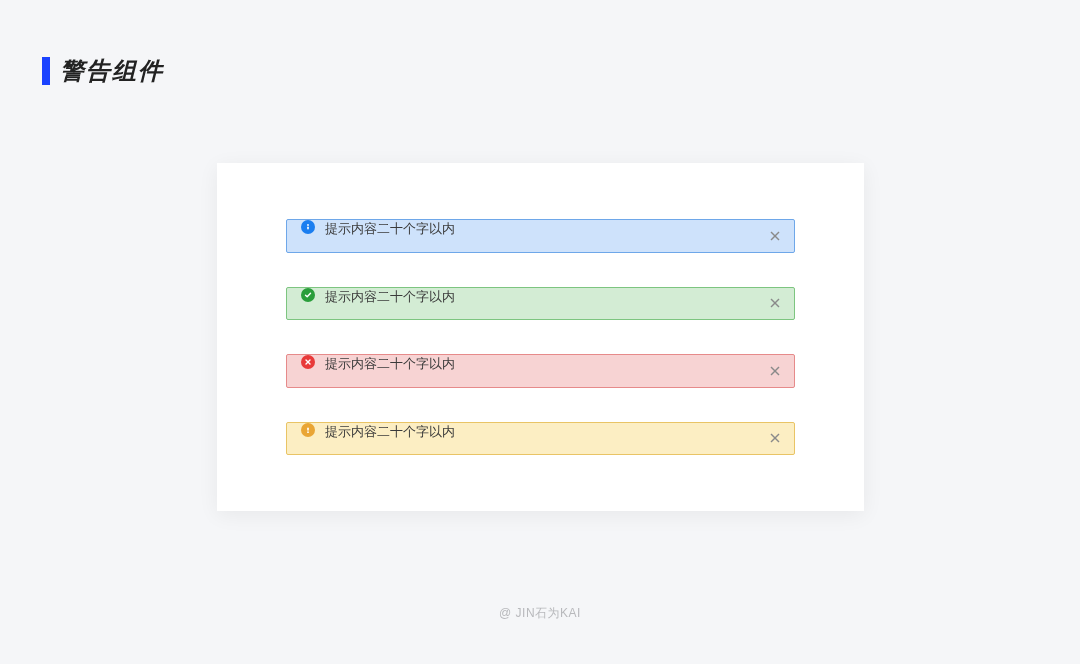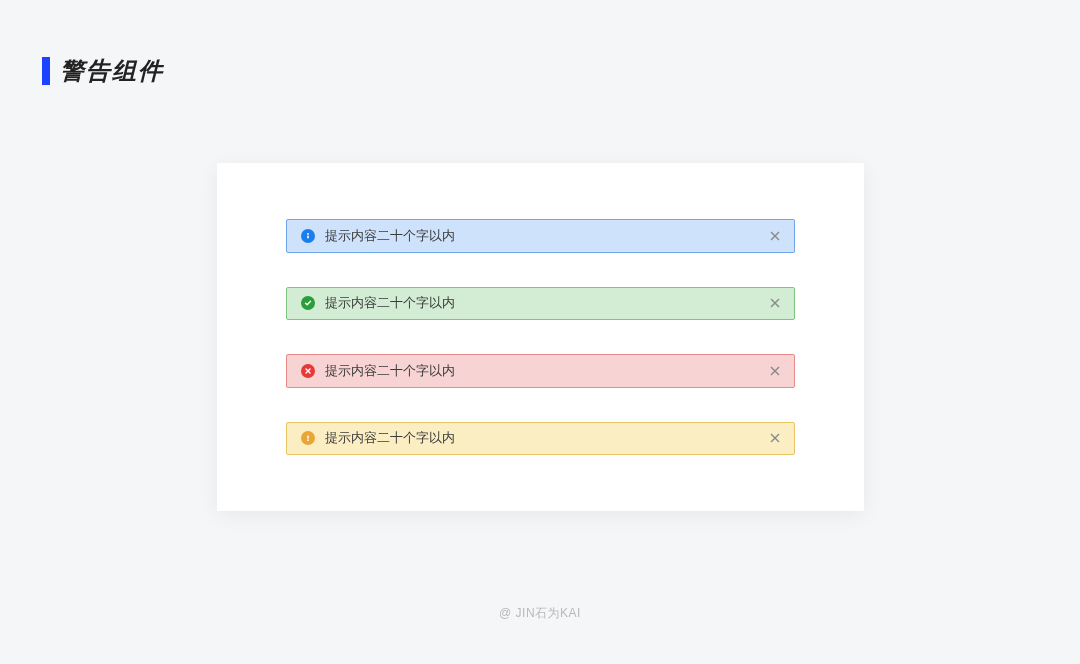--- a/index.html
+++ b/index.html
@@ -49,21 +49,20 @@
       display: flex;
       flex-direction: column;
       gap: 34px;
     }
 
     .alert {
       height: 36px;
       border-radius: 2px;
       border: 1px solid;
       display: flex;
-      align-items: center;
       padding: 0 14px;
       position: relative;
     }
     .alert-info {
       background: #cee2fb;
       border-color: #6ea7e9;
     }
     .alert-success {
       background: #d3ecd4;
       border-color: #7dc580;

